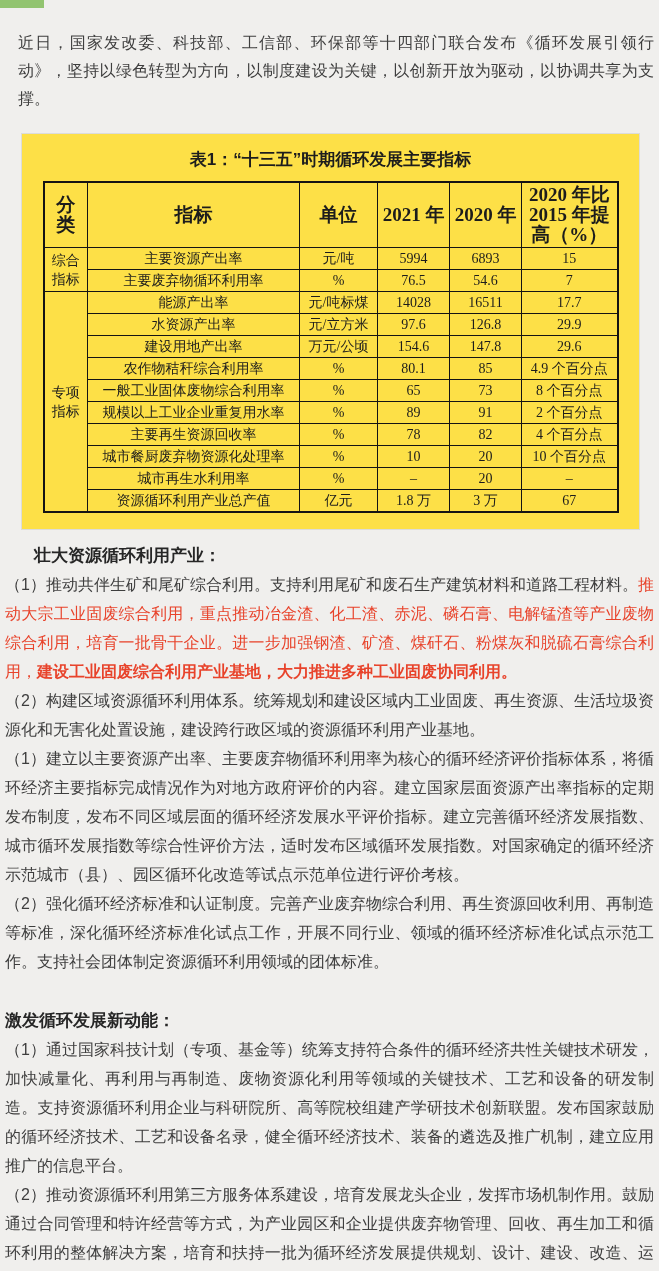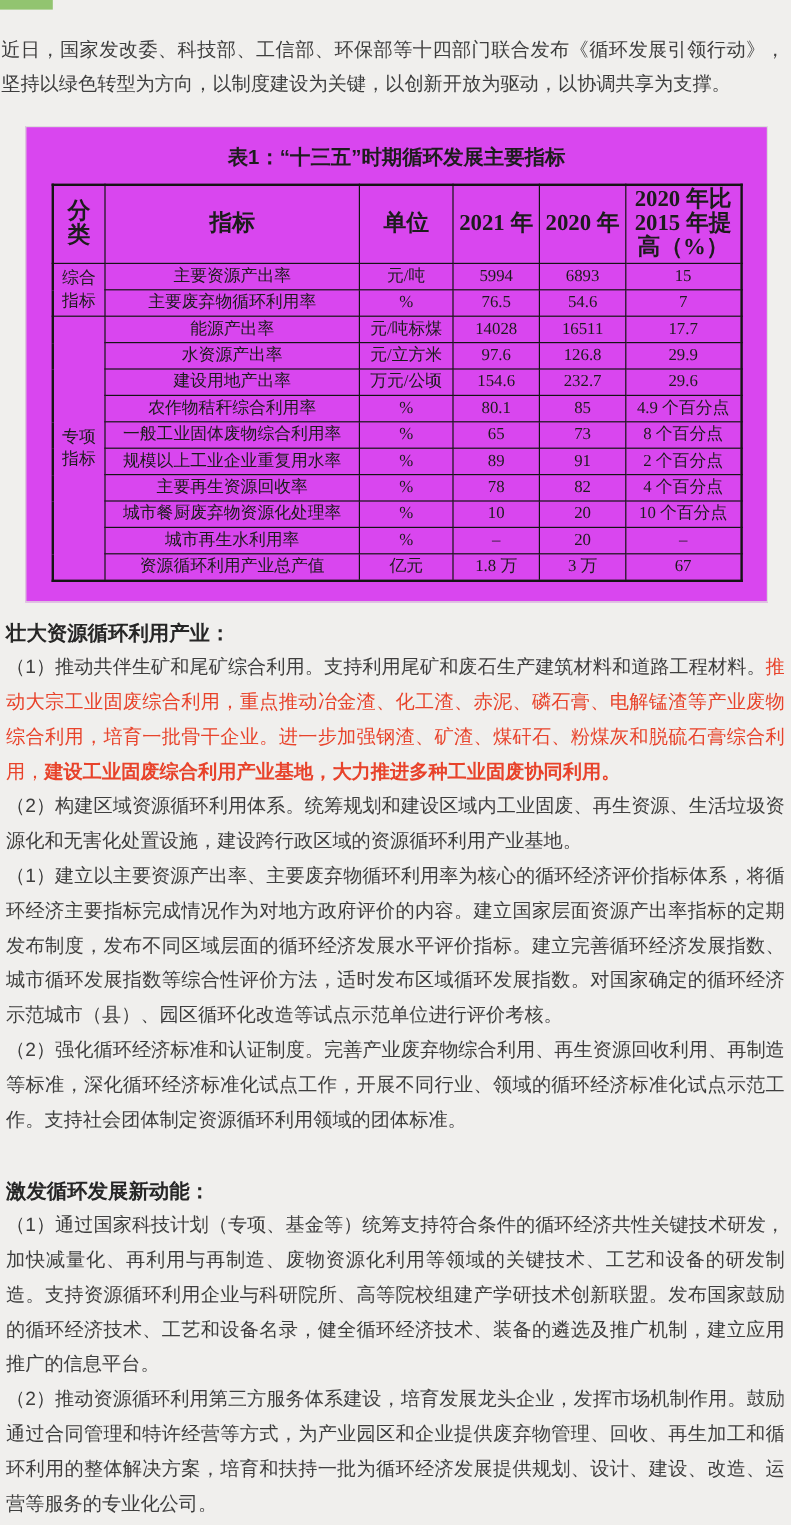--- a/index.html
+++ b/index.html
@@ -10,28 +10,28 @@
     color:#3d3d3d;
     position:relative;
     overflow:hidden;
   }
   .accent-bar{
     position:absolute;top:0;left:0;
     width:44px;height:8px;
     background:#92c470;
   }
   .intro{
-    padding:13px 5px 4px 1px;
+    padding:13px 5px 4px 18px;
     font-size:16px;line-height:28px;
     text-align:justify;
     color:#3e3e3e;
   }
   .panel{
     margin:3px 19px 0 21px;
-    background:#d946ef;
+    background:#fde047;
     border:1px solid #dcdcda;
     padding:8px 6px 16px 6px;
   }
   .panel-title{
     text-align:center;
     font-weight:bold;
     font-size:17px;
     color:#1d1d1d;
     margin:6px 0 10px 0;
   }
@@ -62,21 +62,21 @@
   .col-y15{width:72px;}
   .col-y20{width:72px;}
   .col-imp{width:96px;}
   .sections{padding:0 5px;}
   .section-heading{
     font-size:17px;
     font-weight:bold;
     color:#262626;
     margin:33px 0 3px 0;
   }
-  .section-heading.first{margin-top:14px;}
+  .section-heading.first{margin-top:14px;margin-left:29px;}
   .sections p{
     margin:0;
     font-size:16px;
     line-height:29px;
     text-align:justify;
     color:#3e3e3e;
   }
   .run-red{color:#e8432b;}
   .run-red-bold{color:#e8432b;font-weight:bold;}
 </style>
@@ -136,21 +136,21 @@
         <td>水资源产出率</td>
         <td>元/立方米</td>
         <td>97.6</td>
         <td>126.8</td>
         <td>29.9</td>
       </tr>
       <tr>
         <td>建设用地产出率</td>
         <td>万元/公顷</td>
         <td>154.6</td>
-        <td>232.7</td>
+        <td>147.8</td>
         <td>29.6</td>
       </tr>
       <tr>
         <td>农作物秸秆综合利用率</td>
         <td>%</td>
         <td>80.1</td>
         <td>85</td>
         <td>4.9 个百分点</td>
       </tr>
       <tr>

